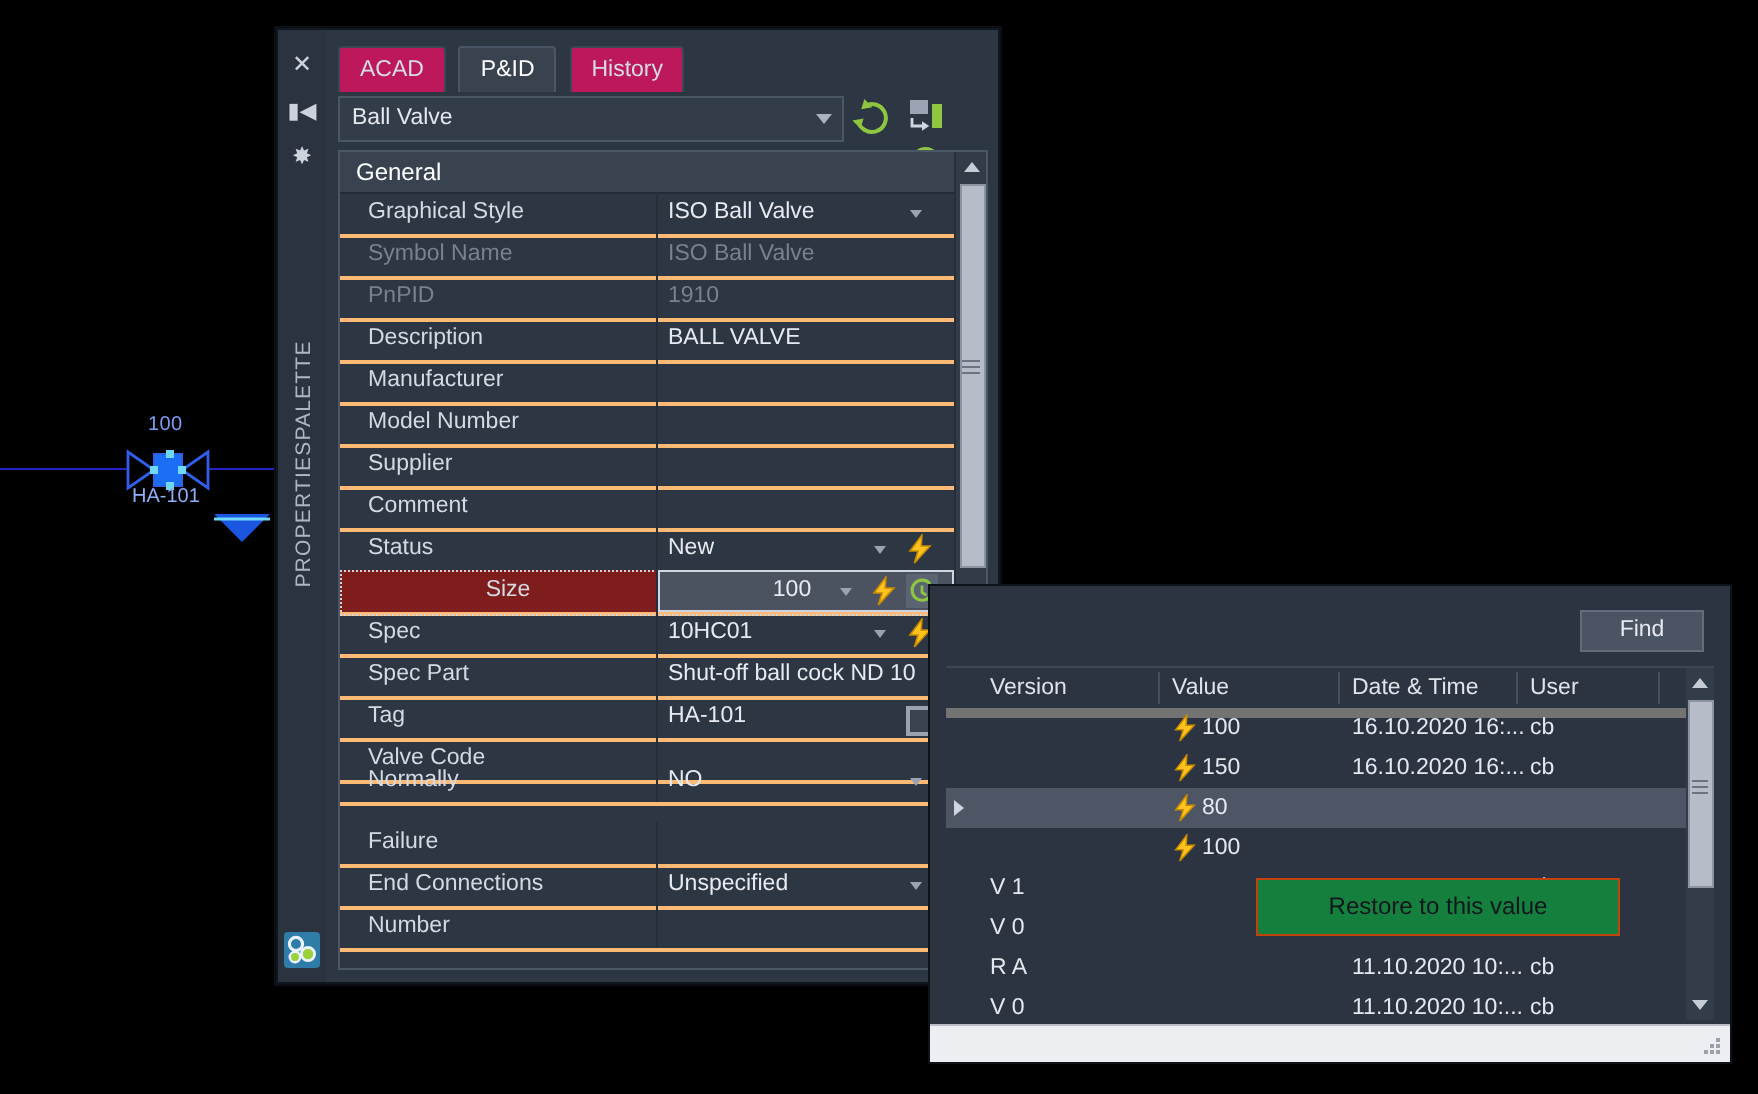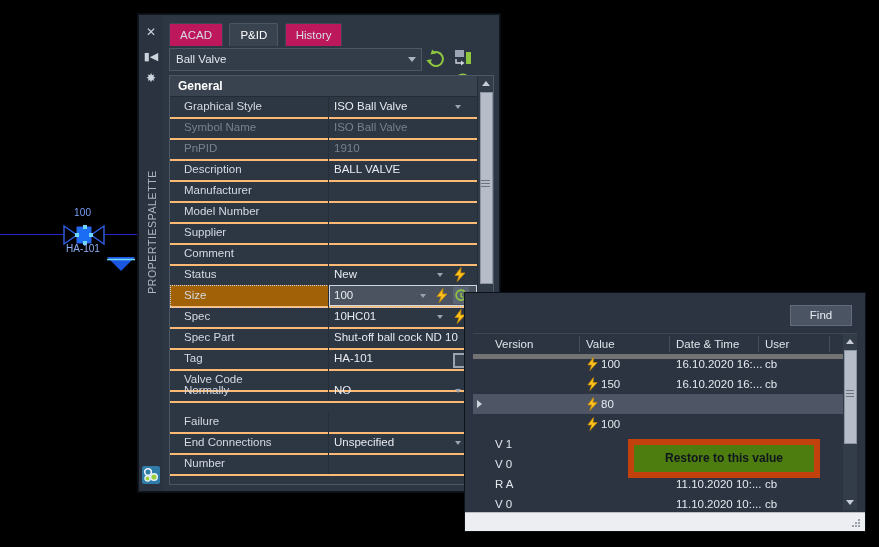--- a/index.html
+++ b/index.html
@@ -85,27 +85,27 @@
   #property-grid{
     position:absolute;left:6px;top:60px;width:323px;height:408px;
     background:#2d3643;border:1px solid #4b5767;overflow:hidden;
   }
   #grid-header{
     position:absolute;left:0;top:0;width:307px;height:20px;
     background:#39434f;border-bottom:1px solid #232b36;
   }
   #grid-header span{
     position:absolute;left:8px;top:0;line-height:20px;
-    color:#ffffff;font-size:12px;font-weight:bold;
+    color:#ffffff;font-size:12px;font-weight:normal;
   }
   .prop-row{
     position:absolute;left:0;width:307px;height:21px;
     border-bottom:2px solid #fdba74;
   }
-  .prop-row.selected{background:#a16207;}
+  .prop-row.selected{background:#7f1d1d;text-align:center;}
   .prop-name{
     position:absolute;left:14px;top:0;width:140px;height:21px;line-height:21px;
     color:#d4dae3;font-size:11.5px;white-space:nowrap;overflow:hidden;
   }
   .prop-row.readonly .prop-name,.prop-row.readonly .prop-val{color:#78818f;}
   .prop-sep{position:absolute;left:158px;top:0;width:1px;height:21px;background:#262e39;}
   .prop-val{
     position:absolute;left:164px;top:0;width:124px;height:21px;line-height:21px;
     color:#e7ebf1;font-size:11.5px;white-space:nowrap;overflow:hidden;
   }
@@ -176,21 +176,21 @@
   #history-statusbar{
     position:absolute;left:0;bottom:0;width:400px;height:18px;
     background:#eceef1;border-top:1px solid #b9bec7;
   }
   #resize-grip{position:absolute;right:4px;bottom:3px;width:9px;height:9px;}
   #resize-grip i{position:absolute;width:2px;height:2px;background:#9aa1ab;}
 
   
   #context-menu{
     position:absolute;left:155px;top:105px;width:180px;height:27px;
-    background:#4d7c0f;border:6px solid #c2410c;font-weight:bold;
+    background:#15803d;border:1px solid #c2410c;
   }
   #context-menu .item{
     position:absolute;left:0;top:0;width:180px;height:27px;line-height:27px;
     text-align:center;color:#10161e;font-size:12px;cursor:pointer;
   }
 </style>
 </head>
 <body>
 
 <div class="abs" id="cad-canvas">

